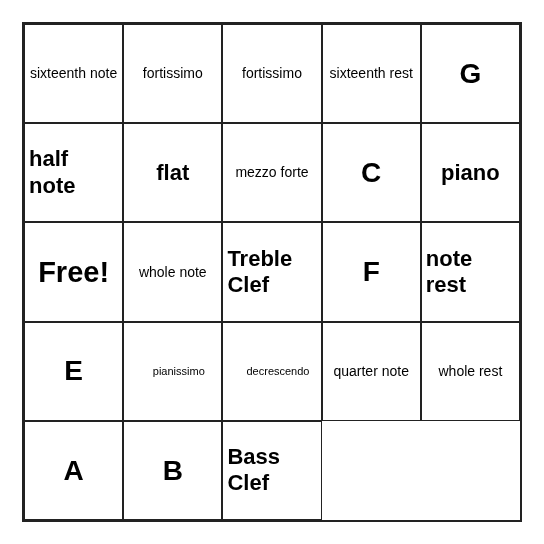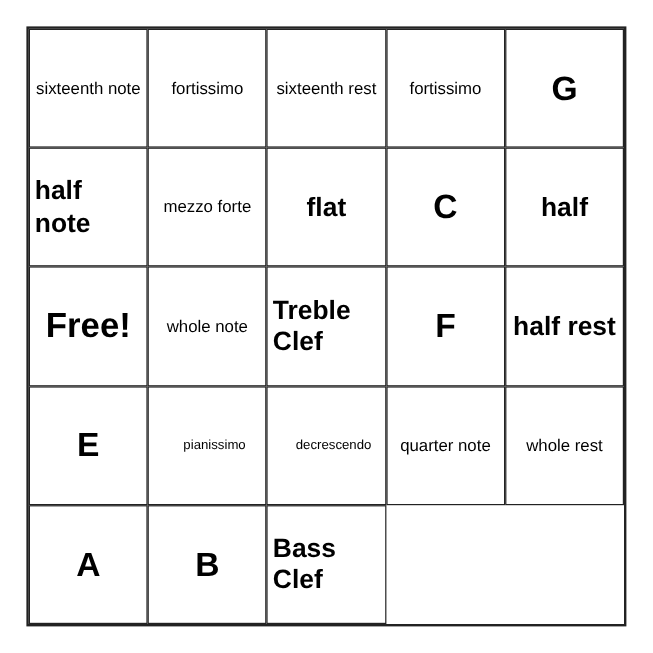--- a/index.html
+++ b/index.html
@@ -51,57 +51,57 @@
 <body>
 
 <div class="bingo-board">
 <div class="cell">
       <span>sixteenth note</span>
     </div>
     <div class="cell">
       <span>fortissimo</span>
     </div>
     <div class="cell">
-      <span>sixteenth rest</span>
+      <span>fortissimo</span>
     </div>
     <div class="cell">
-      <span>fortissimo</span>
+      <span>sixteenth rest</span>
     </div>
     <div class="cell large">
       <span>G</span>
     </div>
     <div class="cell medium">
       <span>half note</span>
     </div>
+    <div class="cell medium">
+      <span>flat</span>
+    </div>
     <div class="cell">
       <span>mezzo forte</span>
-    </div>
-    <div class="cell medium">
-      <span>flat</span>
     </div>
     <div class="cell large">
       <span>C</span>
     </div>
     <div class="cell medium">
-      <span>half</span>
+      <span>piano</span>
     </div>
     <div class="cell free">
       <span>Free!</span>
     </div>
     <div class="cell">
       <span>whole note</span>
     </div>
     <div class="cell medium">
       <span>Treble Clef</span>
     </div>
     <div class="cell large">
       <span>F</span>
     </div>
     <div class="cell medium">
-      <span>half rest</span>
+      <span>note rest</span>
     </div>
     <div class="cell large">
       <span>E</span>
     </div>
     <div class="cell small">
       <span>pianissimo</span>
     </div>
     <div class="cell small">
       <span>decrescendo</span>
     </div>

